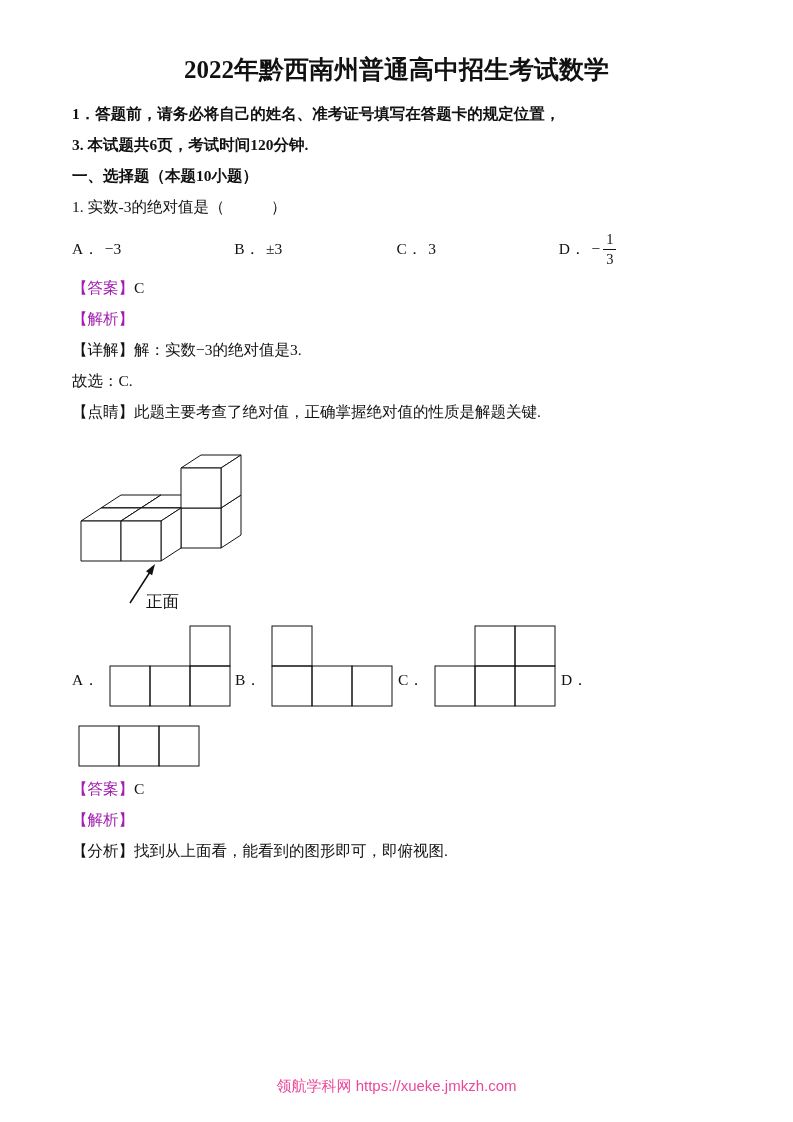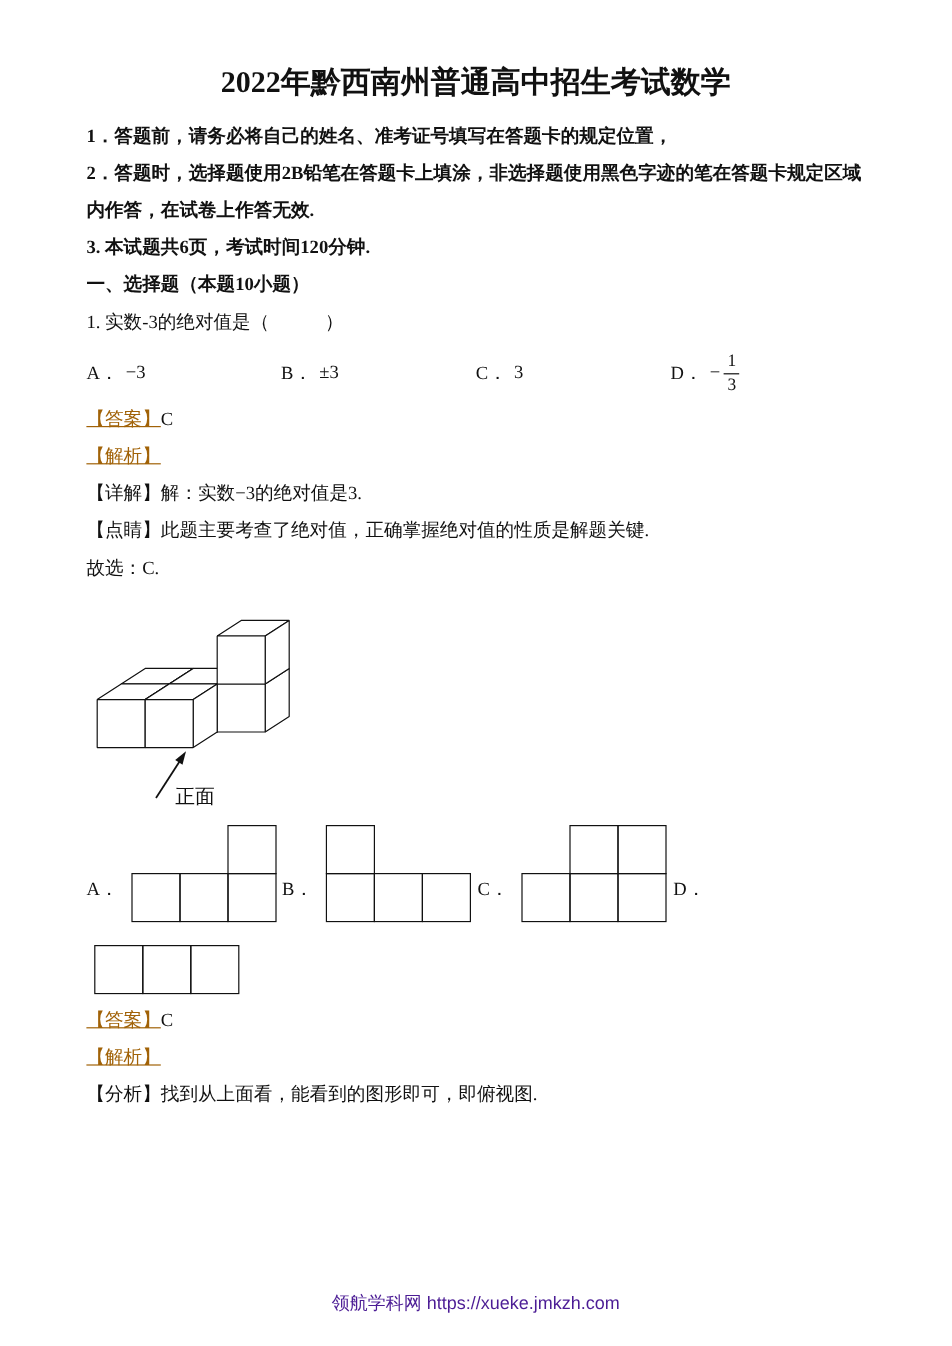--- a/index.html
+++ b/index.html
@@ -5,49 +5,48 @@
   html,body{margin:0;padding:0;}
   body{
     width:793px;height:1122px;background:#ffffff;color:#111;
     font-family:"Liberation Serif","DejaVu Serif",serif;
     position:relative;overflow:hidden;
   }
   .page{padding:52px 72px 0 72px;}
   .doc-title{font-size:25px;font-weight:700;text-align:center;line-height:36px;margin:0 0 10px 0;}
   .line{font-size:15.5px;line-height:31px;margin:0;}
   .bold{font-weight:700;}
-  .blue{color:#a16207;text-decoration:underline;}
+  .blue{color:#a21caf;}
   .options-row{display:flex;margin:4px 0 0 0;}
   .options-row .option{flex:1 1 0;font-size:15.5px;display:flex;align-items:center;min-height:46px;}
   .option .gap{width:6px;display:inline-block;}
   .frac{display:inline-block;vertical-align:middle;text-align:center;line-height:1.25;font-size:14.5px;margin-left:3px;}
   .frac .num{display:block;border-bottom:1px solid #111;padding:0 3px;}
   .frac .den{display:block;}
   .figure-wrap{margin:14px 0 4px 4px;}
   .shape-options{display:flex;align-items:flex-end;margin-top:6px;}
   .shape-opt{display:flex;align-items:flex-end;flex:0 0 163px;}
   .opt-label{font-size:15.5px;line-height:1;margin:0 10px 20px 0;}
   .d-only-label{font-size:15.5px;line-height:1;margin-bottom:20px;}
   .d-shape-row{margin:18px 0 6px 6px;}
   .footer{
     position:absolute;left:0;bottom:26px;width:100%;text-align:center;
-    font-size:15px;color:#4c1d95;
+    font-size:15px;color:#ec4899;
     font-family:"Liberation Sans","DejaVu Sans",sans-serif;
   }
   svg{display:block;}
 </style>
 </head>
 <body>
 
 <div class="page">
 
   <div class="doc-title">2022年黔西南州普通高中招生考试数学</div>
 
   <p class="line bold">1．答题前，请务必将自己的姓名、准考证号填写在答题卡的规定位置，</p>
-  <p class="line bold">2．答题时，选择题使用2B铅笔在答题卡上填涂，非选择题使用黑色字迹的笔在答题卡规定区域内作答，在试卷上作答无效.</p>
   <p class="line bold">3. 本试题共6页，考试时间120分钟.</p>
 
   <p class="line bold">一、选择题（本题10小题）</p>
 
   <p class="line">1. 实数-3的绝对值是（　　　）</p>
 
   <div class="options-row">
     <div class="option">
       <span>A．</span>
         <span class="gap"></span>
@@ -70,22 +69,22 @@
         <span class="frac">
           <span class="num">1</span>
           <span class="den">3</span>
         </span>
     </div>
   </div>
 
   <p class="line"><span class="blue">【答案】</span><span>C</span></p>
   <p class="line"><span class="blue">【解析】</span></p>
   <p class="line">【详解】解：实数−3的绝对值是3.</p>
+  <p class="line">故选：C.</p>
   <p class="line">【点睛】此题主要考查了绝对值，正确掌握绝对值的性质是解题关键.</p>
-  <p class="line">故选：C.</p>
 
 
   <div class="figure-wrap">
     <svg width="200" height="178" viewBox="0 0 200 178">
       <g fill="#ffffff" stroke="#111111" stroke-width="1" stroke-linejoin="bevel">
 
         <polygon points="25,67 65,67 85,54 45,54"></polygon>
         <polygon points="65,107 85,94 85,54 65,67"></polygon>
         <polygon points="25,67 65,67 65,107 25,107"></polygon>
         <polygon points="65,67 105,67 125,54 85,54"></polygon>

